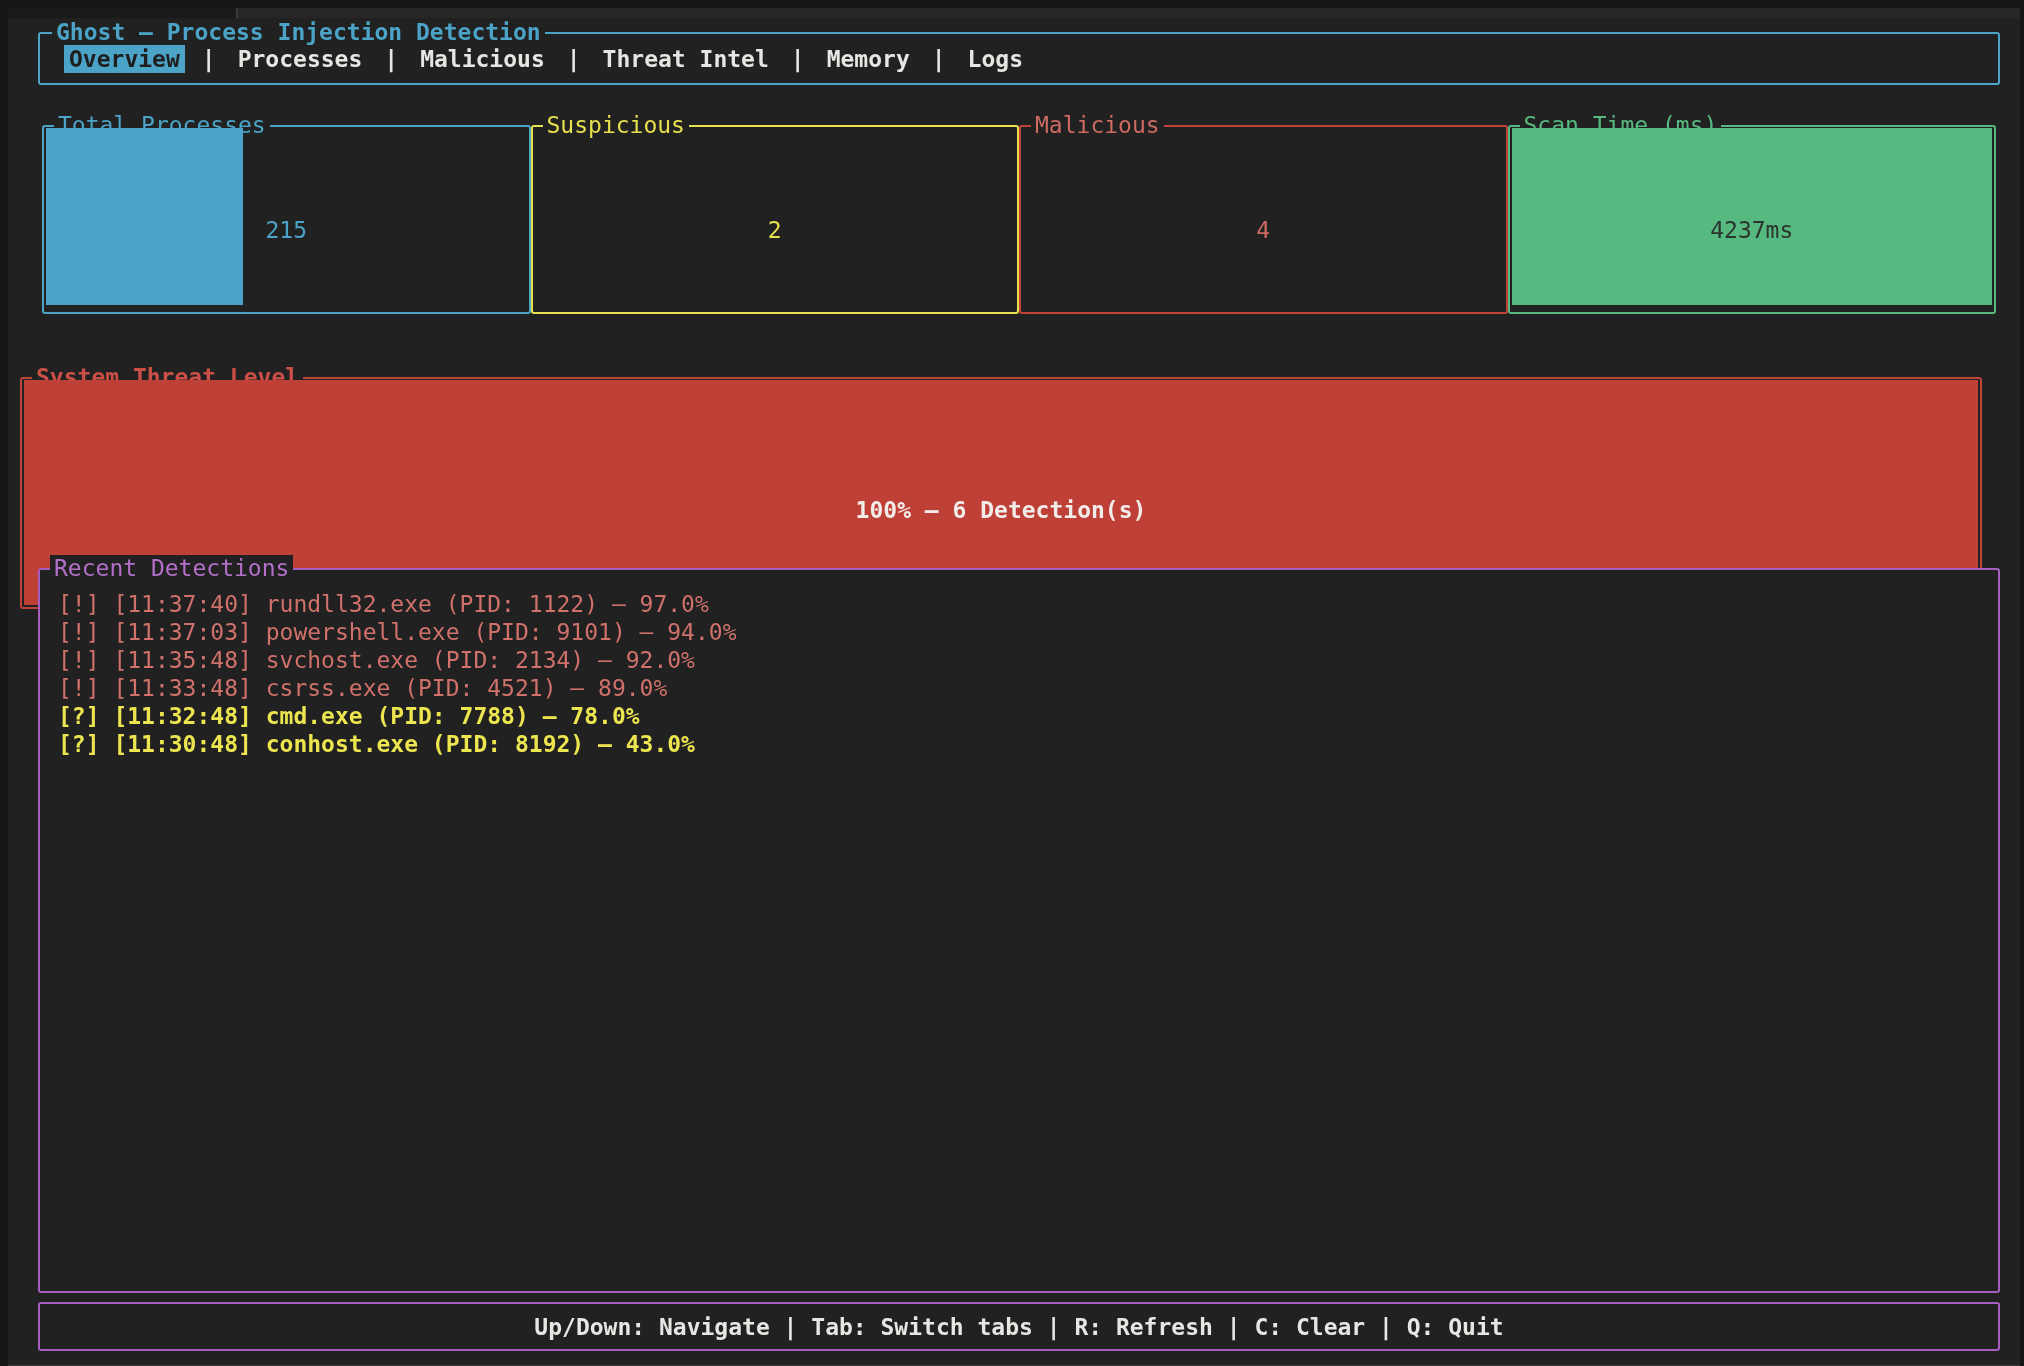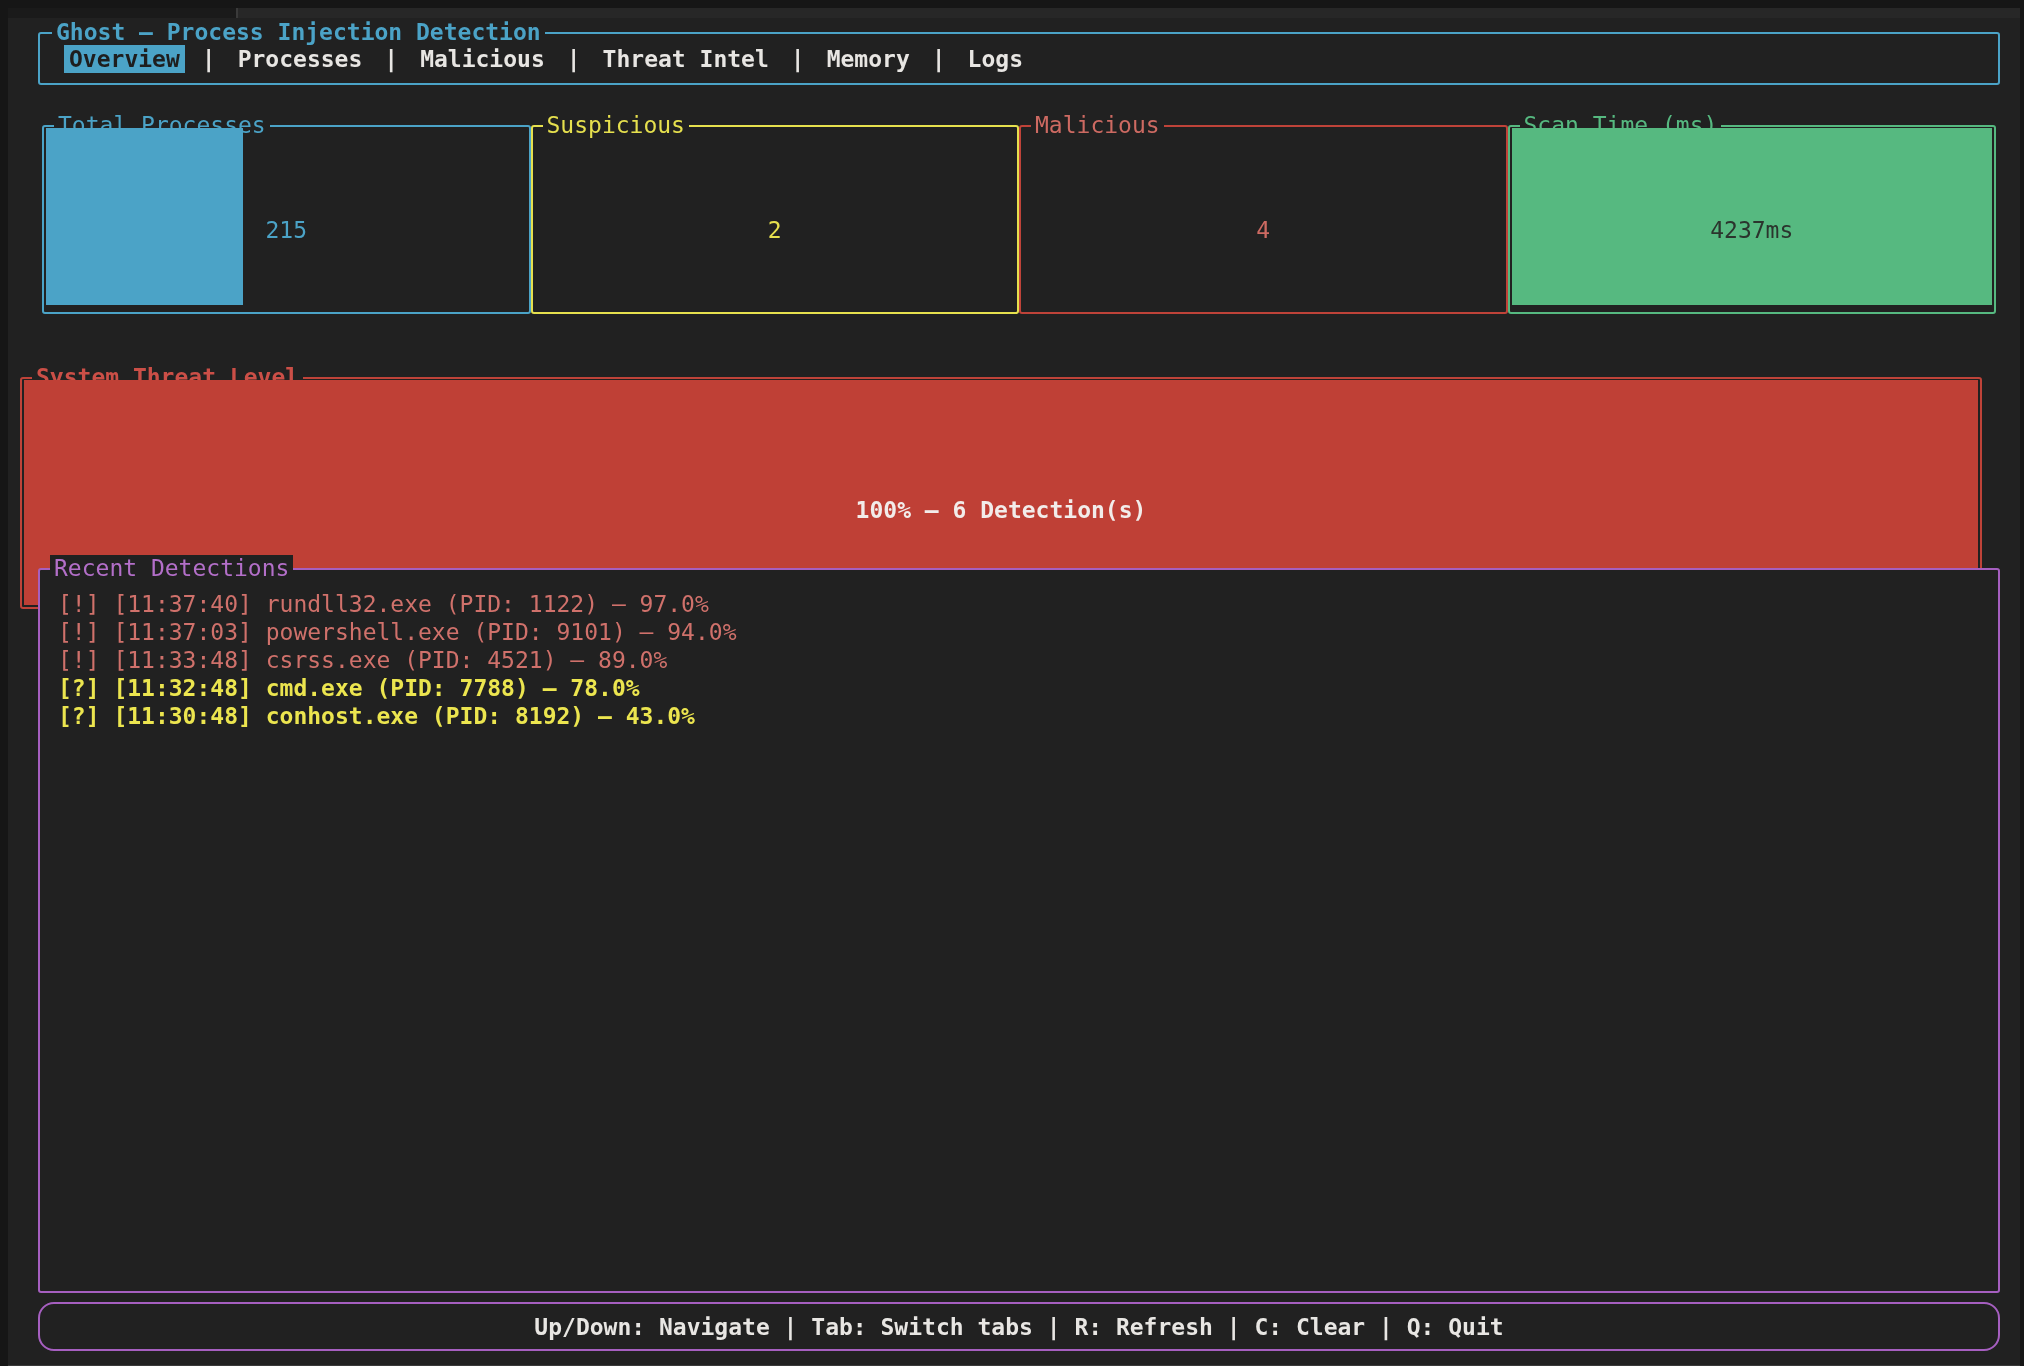--- a/index.html
+++ b/index.html
@@ -110,21 +110,21 @@
     transform: translateY(calc(-50% + 17px));
   }
   
   .detections-frame { left: 30px; top: 560px; width: 1962px; height: 725px; border-color: var(--purple); }
   .detections-frame .frame-title { color: var(--purple-title); }
   .det-list { padding: 12px 0 0 10px; }
   .det-row { height: 28px; line-height: 28px; white-space: pre; cursor: default; }
   .det-row[data-severity="high"] { color: #d0716b; font-weight: normal; }
   .det-row[data-severity="med"]  { color: #ece54f; font-weight: bold; }
   
-  .footer-frame { left: 30px; top: 1294px; width: 1962px; height: 49px; border-color: var(--purple); border-radius: 16px; }
+  .footer-frame { left: 30px; top: 1294px; width: 1962px; height: 49px; border-color: var(--purple); }
   .footer-text {
     height: 100%; display: flex; align-items: center; justify-content: center;
     font-weight: bold; color: var(--fg); white-space: pre;
   }
 </style>
 </head>
 <body>
 
 <div class="screen">
 
@@ -191,20 +191,21 @@
       <div class="gauge-fill" style="width: 100%;"></div>
       <span class="gauge-label">100% — 6 Detection(s)</span>
     </div>
   </div>
 
   <div class="frame detections-frame">
     <span class="frame-title">Recent Detections</span>
     <div class="det-list">
       <div class="det-row" data-severity="high">[!] [11:37:40] rundll32.exe (PID: 1122) — 97.0%</div>
       <div class="det-row" data-severity="high">[!] [11:37:03] powershell.exe (PID: 9101) — 94.0%</div>
+      <div class="det-row" data-severity="high">[!] [11:35:48] svchost.exe (PID: 2134) — 92.0%</div>
       <div class="det-row" data-severity="high">[!] [11:33:48] csrss.exe (PID: 4521) — 89.0%</div>
       <div class="det-row" data-severity="med">[?] [11:32:48] cmd.exe (PID: 7788) — 78.0%</div>
       <div class="det-row" data-severity="med">[?] [11:30:48] conhost.exe (PID: 8192) — 43.0%</div>
     </div>
   </div>
 
   <div class="frame footer-frame">
     <div class="footer-text">Up/Down: Navigate | Tab: Switch tabs | R: Refresh | C: Clear | Q: Quit</div>
   </div>
 

